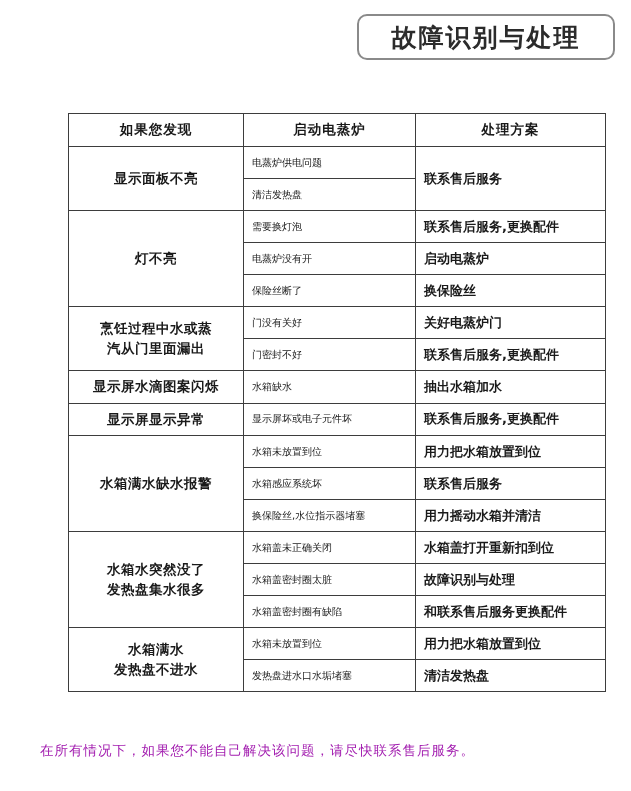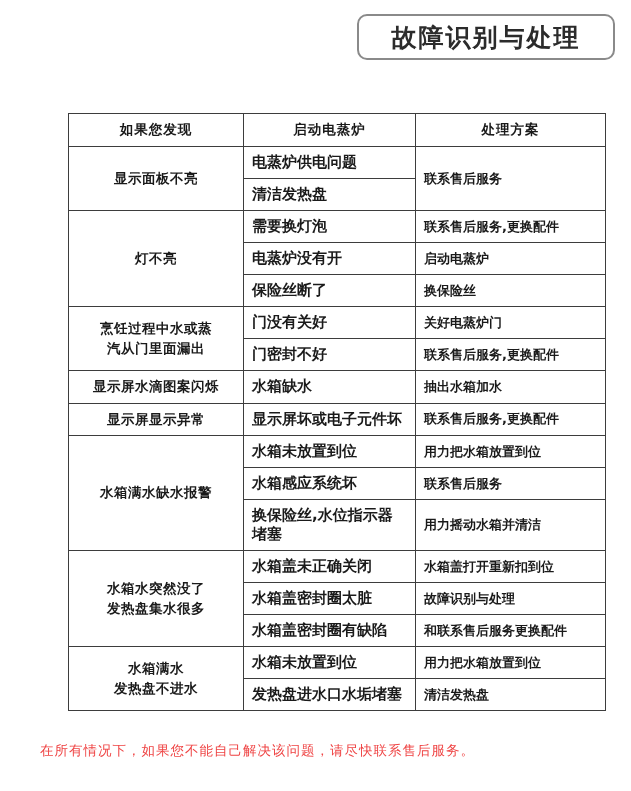--- a/index.html
+++ b/index.html
@@ -81,41 +81,40 @@
   td.col-symptom {
     text-align: center;
     font-size: 13.5px;
     font-weight: 700;
     line-height: 1.45;
     letter-spacing: 0.5px;
     margin-left: 44px;
   }
   td.col-cause {
     text-align: left;
-    font-size: 15px;
+    font-size: 10px;
     padding-left: 12px;
     height: 32px;
-    font-weight: bold;
   }
   td.col-solution {
     text-align: left;
     font-size: 13px;
     font-weight: 700;
     padding-left: 12px;
     height: 32px;
   }
 
   
   .footer-note {
     position: absolute;
     left: 40px;
     top: 742px;
     font-size: 13.5px;
     letter-spacing: 1px;
-    color: #ef4444;
+    color: #a21caf;
     white-space: nowrap;
   }
 </style>
 </head>
 <body>
 
 <div class="page">
 
   <div class="title-banner">
     <div class="title-text">故障识别与处理</div>

